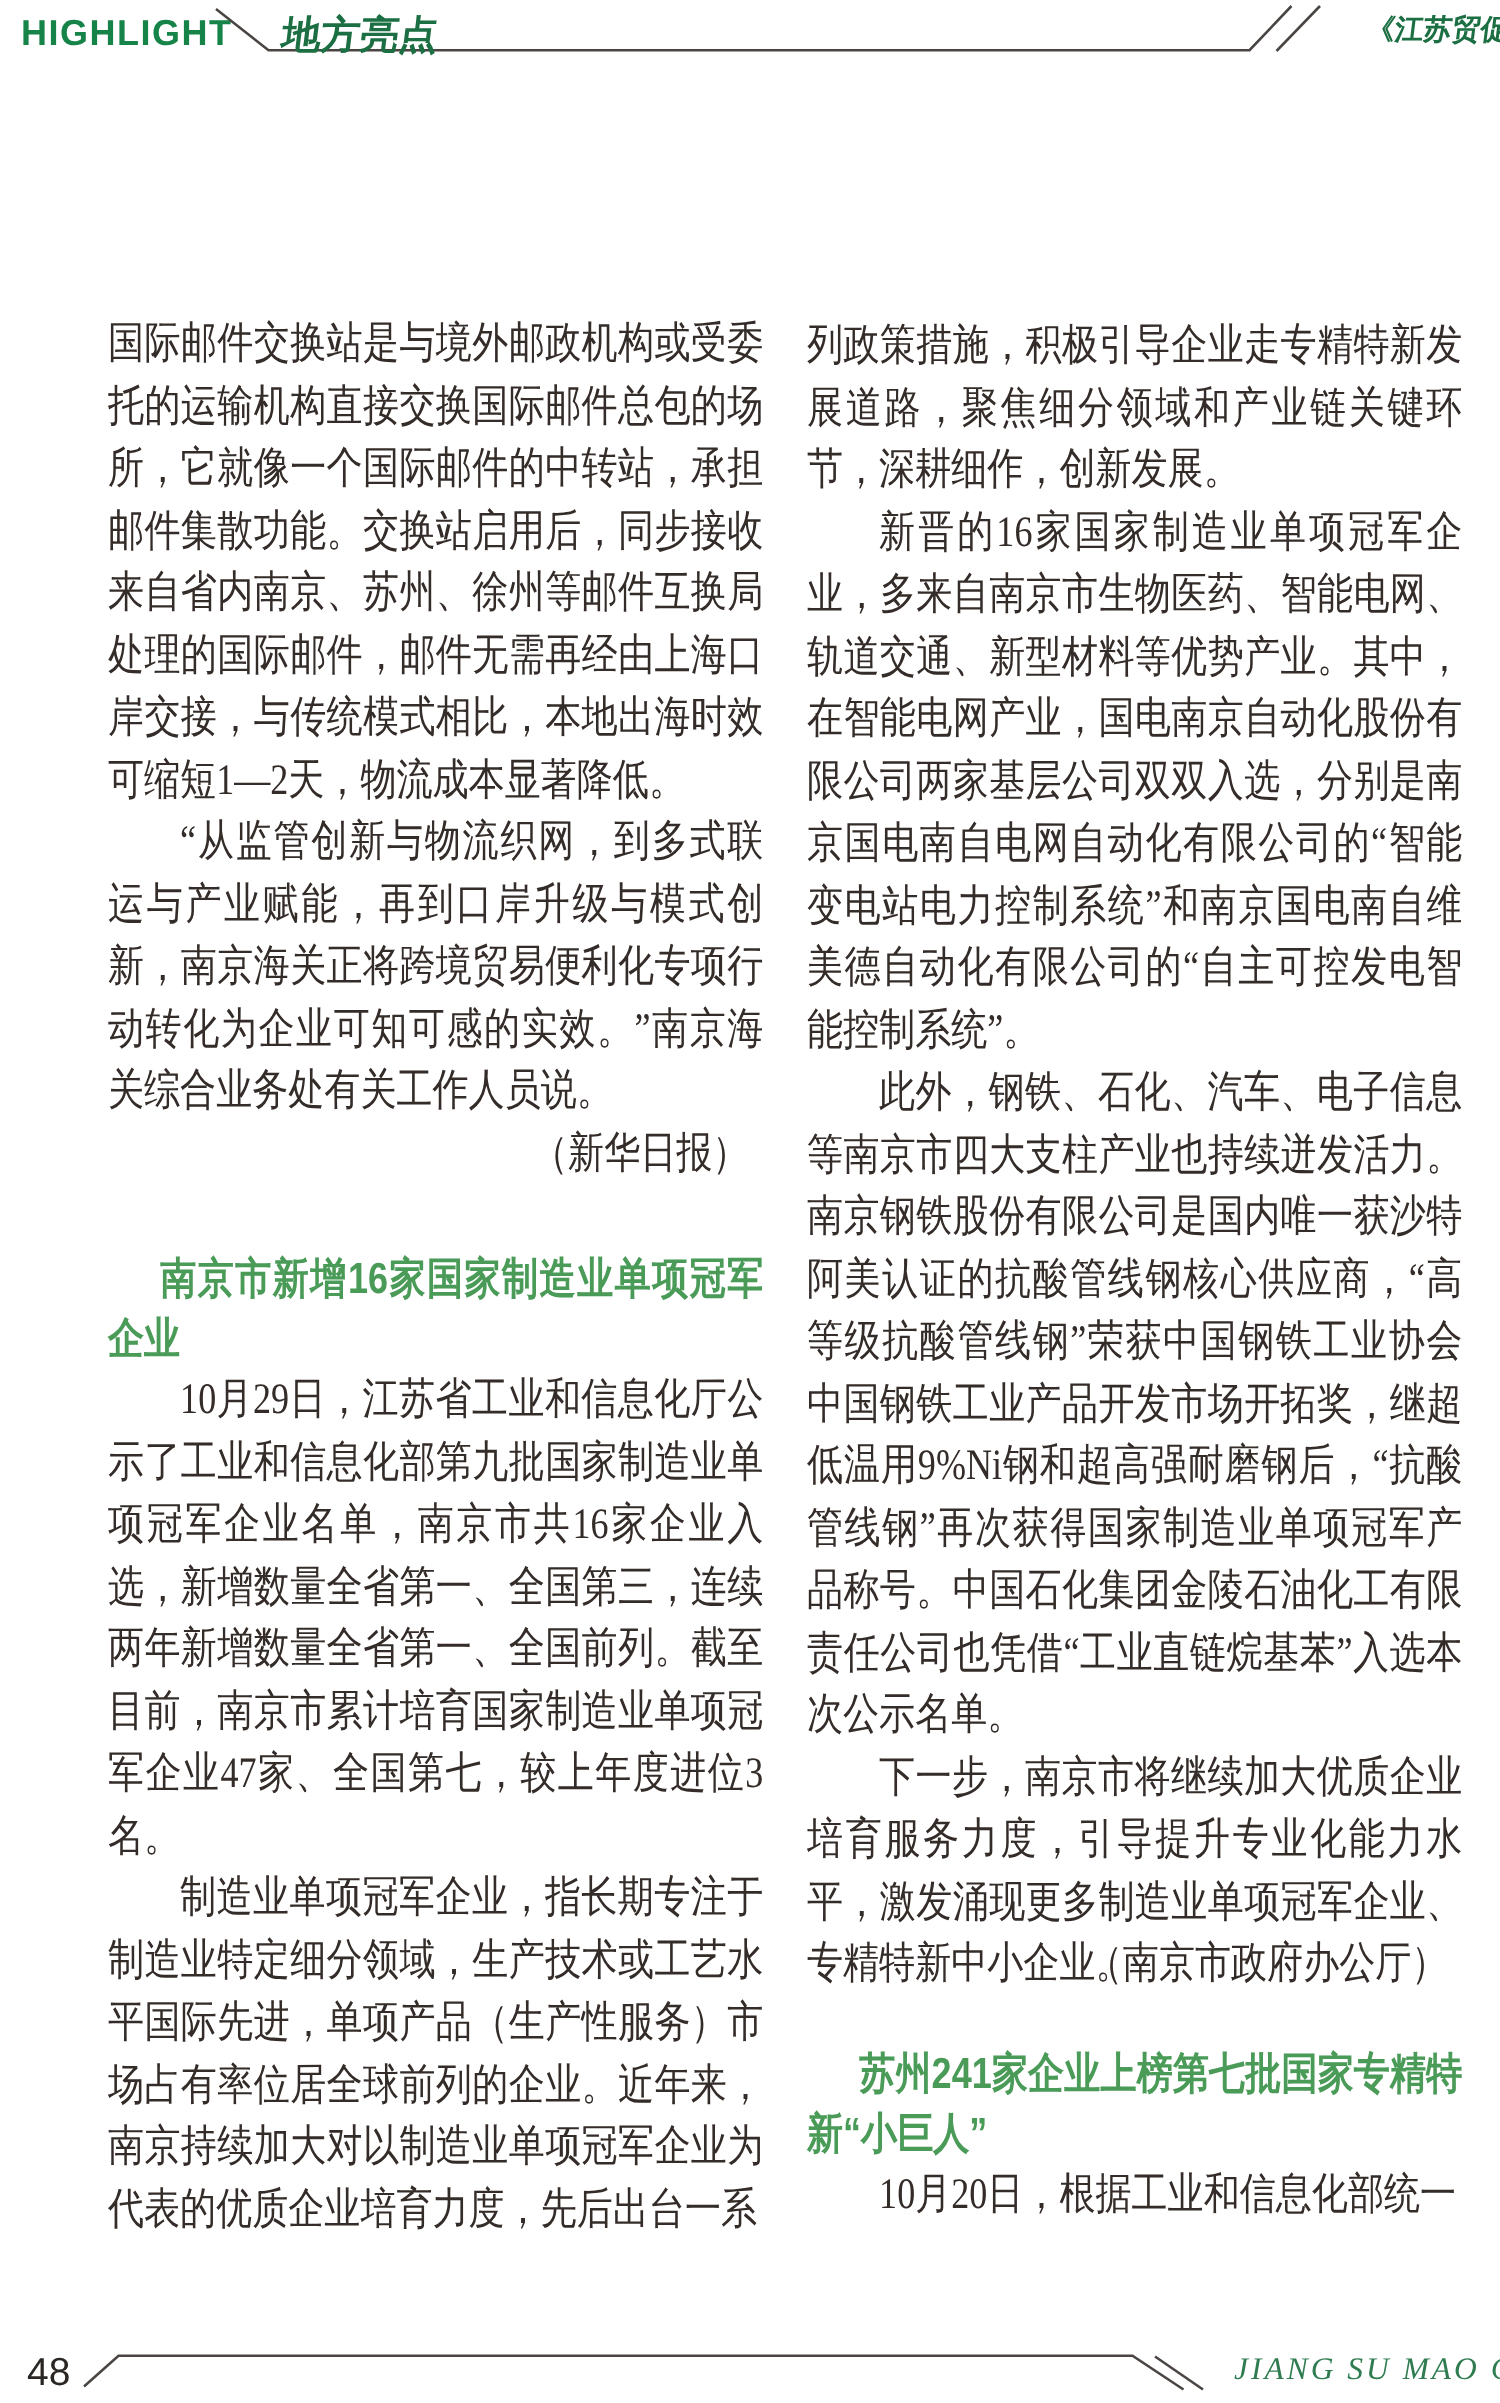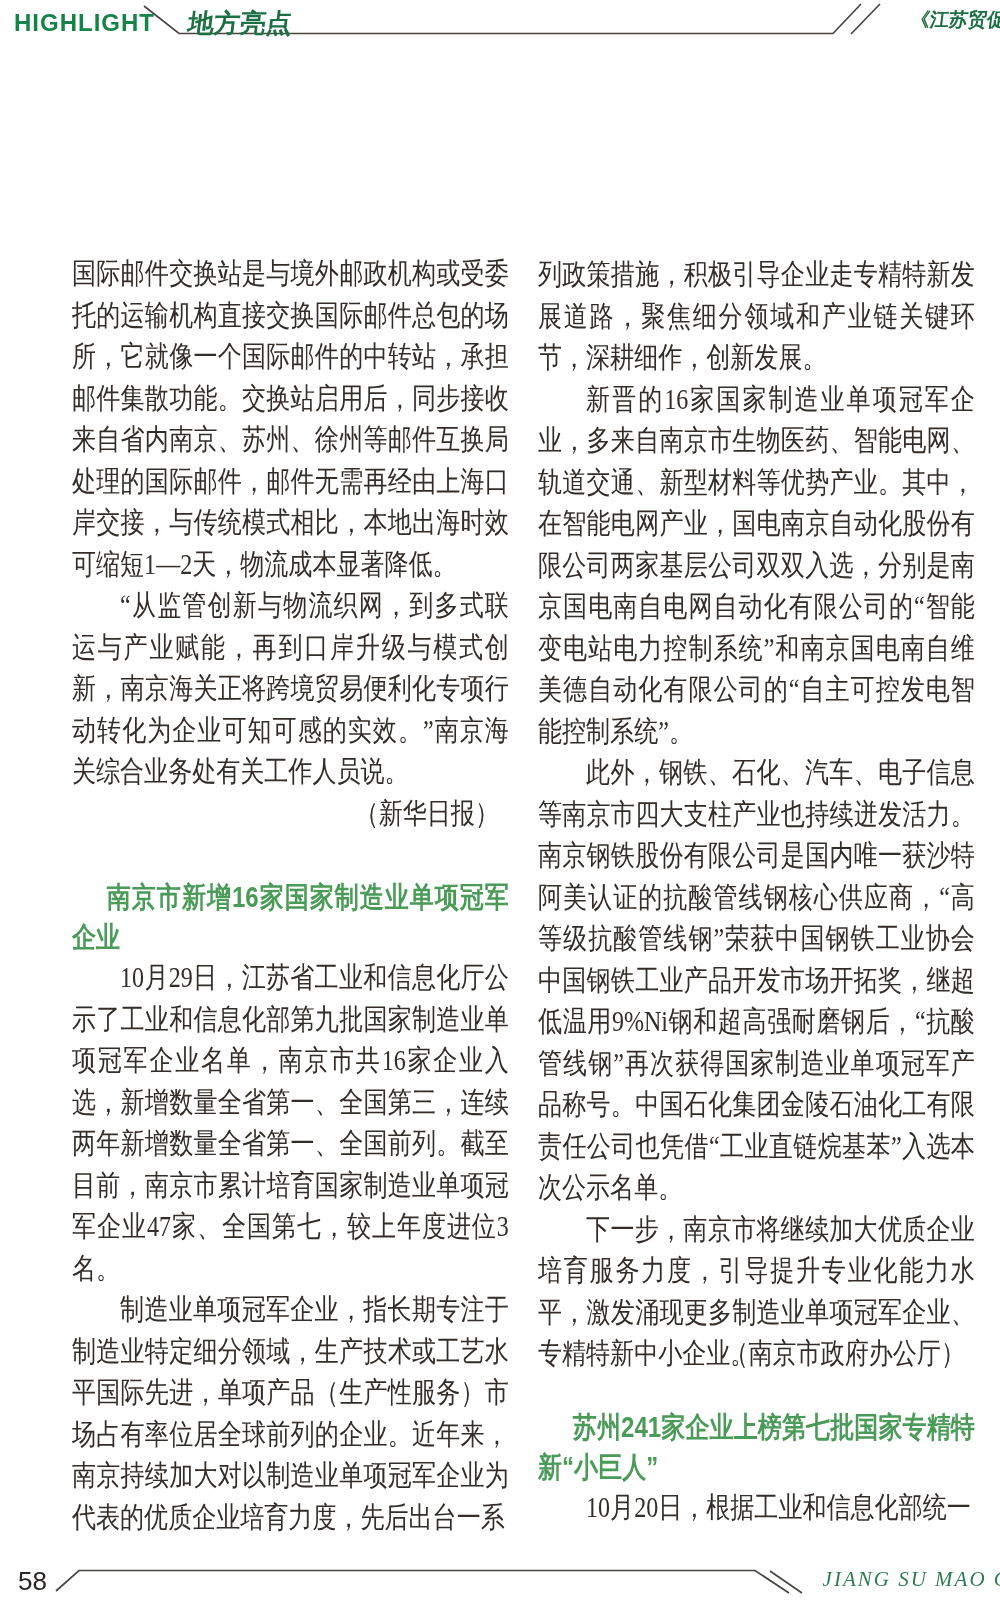--- a/index.html
+++ b/index.html
@@ -27,21 +27,21 @@
   .mag-title{
     position:absolute;right:16px;top:7px;
     font-family:"Liberation Sans","DejaVu Sans",sans-serif;
     font-size:19px;font-weight:700;color:#1c6f42;
     transform:skewX(-7deg);
   }
   .header-rule,.footer-rule{position:absolute;left:0;}
   .header-rule{top:0;}
   .footer-rule{top:1552px;}
   
-  .col{position:absolute;top:209px;width:437px;margin-top:44px;}
+  .col{position:absolute;top:209px;width:437px;}
   .col-left{left:72px;}
   .col-right{left:538px;top:210px;}
   .col-inner{width:527px;transform:scaleX(0.829);transform-origin:0 0;}
   .body-p{
     margin:0;
     font-size:29px;line-height:41.5px;
     color:#342c28;
     text-align:justify;
     word-break:break-all;
   }
@@ -106,20 +106,20 @@
       <p class="body-p indent">此外，钢铁、石化、汽车、电子信息等南京市四大支柱产业也持续迸发活力。南京钢铁股份有限公司是国内唯一获沙特阿美认证的抗酸管线钢核心供应商，“高等级抗酸管线钢”荣获中国钢铁工业协会中国钢铁工业产品开发市场开拓奖，继超低温用9%Ni钢和超高强耐磨钢后，“抗酸管线钢”再次获得国家制造业单项冠军产品称号。中国石化集团金陵石油化工有限责任公司也凭借“工业直链烷基苯”入选本次公示名单。</p>
       <p class="body-p indent rel">
         <span>下一步，南京市将继续加大优质企业培育服务力度，引导提升专业化能力水平，激发涌现更多制造业单项冠军企业、专精特新中小企业。</span>
         <span class="attrib-abs">（南京市政府办公厅）</span>
       </p>
       <h2 class="green-heading">苏州241家企业上榜第七批国家专精特新“小巨人”</h2>
       <p class="body-p indent">10月20日，根据工业和信息化部统一</p>
     </div>
   </div>
 
-  <span class="page-num">58</span>
+  <span class="page-num">48</span>
   <svg class="footer-rule" width="1000" height="50" viewBox="0 0 1000 50">
     <path d="M56,39 L79,18.5 L755,18.5 L789,41" fill="none" stroke="#4a4542" stroke-width="1.7"></path>
     <path d="M770,19 L802,41" fill="none" stroke="#4a4542" stroke-width="1.7"></path>
   </svg>
   <span class="footer-mag">JIANG SU MAO CU</span>
 
 </div>
 
 </body></html>

